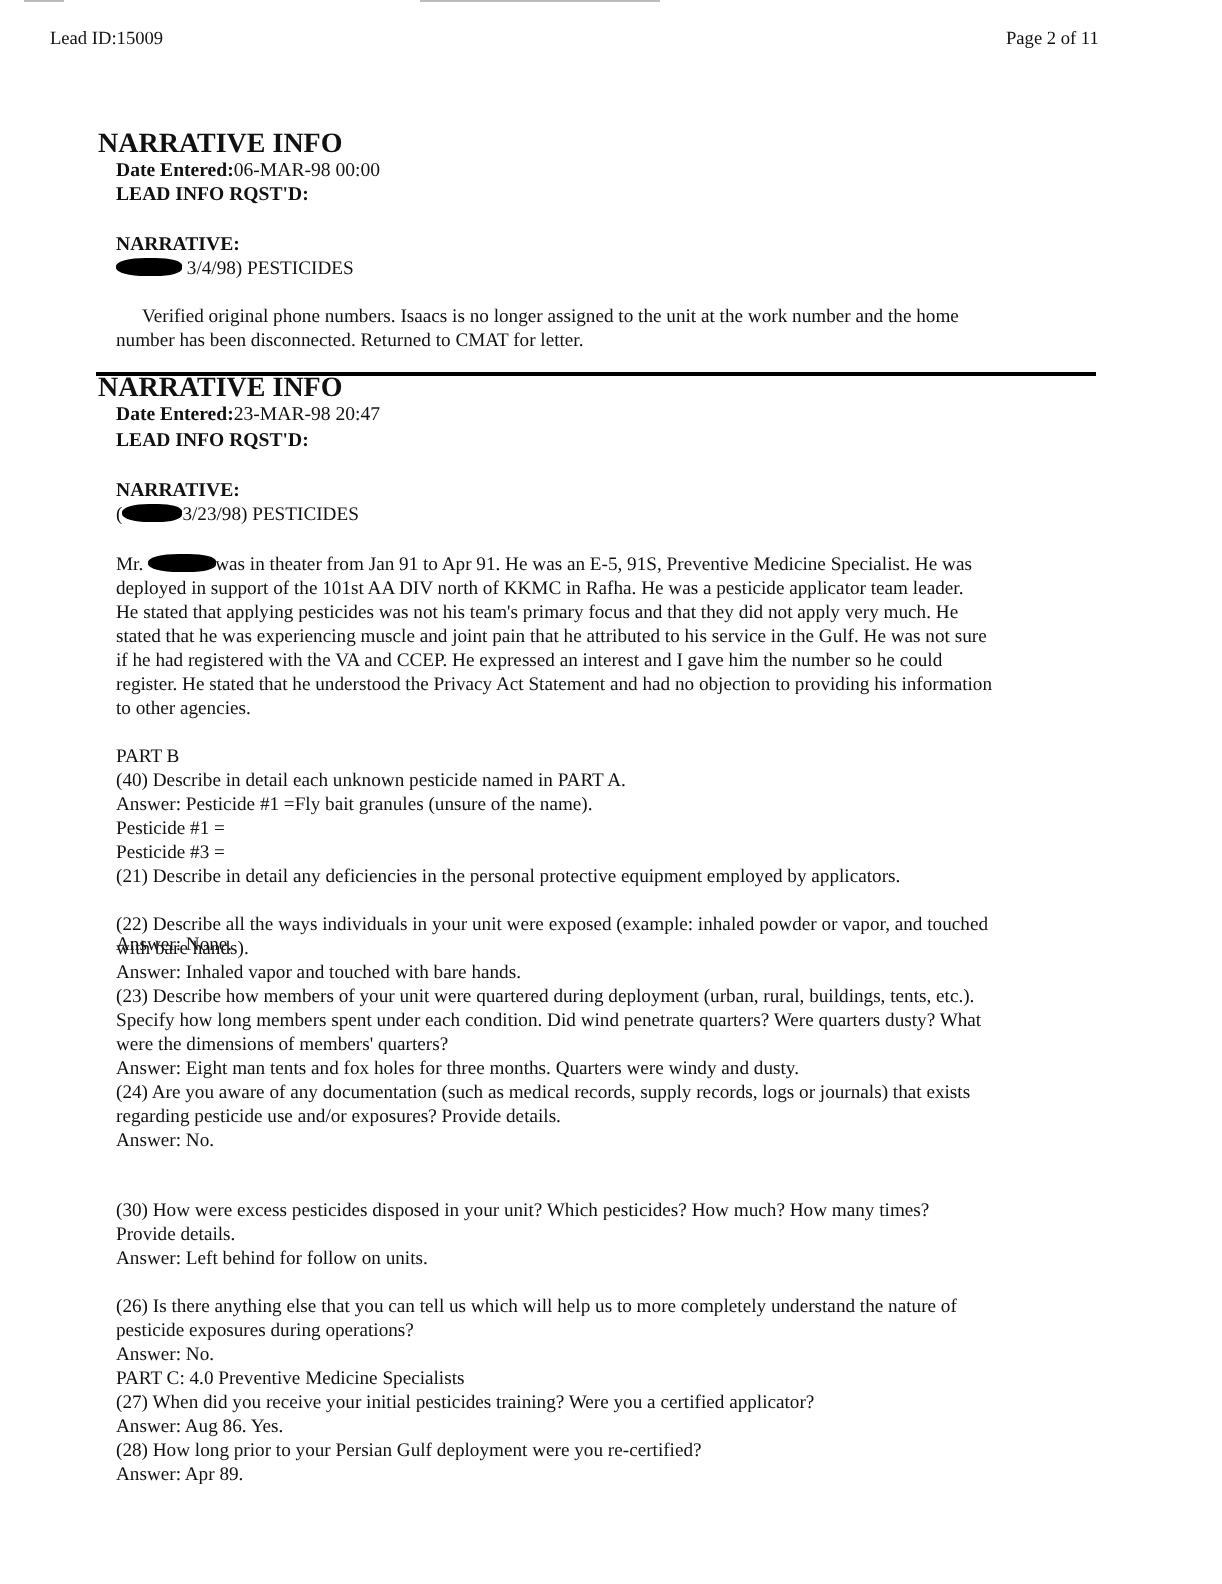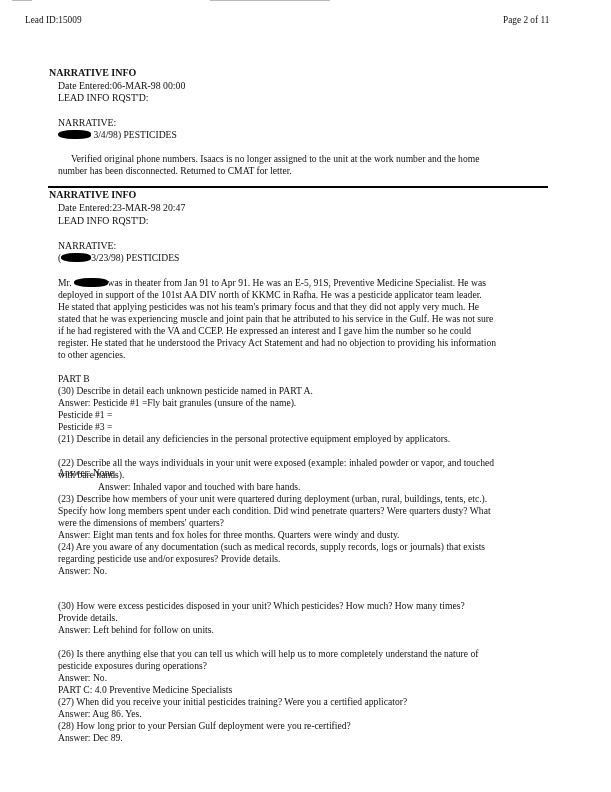--- a/index.html
+++ b/index.html
@@ -3,22 +3,22 @@
 <meta charset="utf-8">
 <style>
   html, body { margin: 0; padding: 0; background: #ffffff; }
   body {
     width: 611px; height: 792px; position: relative; overflow: hidden;
     font-family: "Liberation Serif", "DejaVu Serif", serif;
     color: #111; font-size: 9.6px; line-height: 12.2px;
   }
   .topmark { position: absolute; top: 0; height: 1px; background: #bbb; }
   .hdr { position: absolute; top: 14px; font-size: 9.3px; }
-  .b { font-weight: normal; }
-  .sec-title { position: absolute; left: 49px; font-weight: bold; font-size: 10px; }
+  .b { font-weight: bold; }
+  .sec-title { position: absolute; left: 49px; font-weight: bold; font-size: 14px; }
   .field { position: absolute; left: 58px; font-size: 9.8px; }
   .line { position: absolute; left: 58px; white-space: nowrap; }
   .redact {
     display: inline-block; background: #000; border-radius: 45% 40% 40% 45%;
     height: 9px; vertical-align: -1px;
   }
   .divider { position: absolute; left: 48px; width: 500px; height: 2px; background: #000; top: 186px; }
 </style>
 </head>
 <body>
@@ -47,41 +47,41 @@
 
 <div class="line" style="top:277px;"><span>Mr.</span><span class="redact" style="width:34px;margin-left:2px;"></span><span>was in theater from Jan 91 to Apr 91.  He was an E-5, 91S, Preventive Medicine Specialist.  He was</span></div>
 <div class="line" style="top:289px;">deployed in support of the 101st AA DIV north of KKMC in Rafha.  He was a pesticide applicator team leader.</div>
 <div class="line" style="top:301px;">He stated that applying pesticides was not his team's primary focus and that they did not apply very much.  He</div>
 <div class="line" style="top:313px;">stated that he was experiencing muscle and joint pain that he attributed to his service in the Gulf.  He was not sure</div>
 <div class="line" style="top:325px;">if he had registered with the VA and CCEP.  He expressed an interest and I gave him the number so he could</div>
 <div class="line" style="top:337px;">register.  He stated that he understood the Privacy Act Statement and had no objection to providing his information</div>
 <div class="line" style="top:349px;">to other agencies.</div>
 
 <div class="line" style="top:373px;">PART B</div>
-<div class="line" style="top:385px;">(30)  Describe in detail each unknown pesticide named in PART A.</div>
+<div class="line" style="top:385px;">(40)  Describe in detail each unknown pesticide named in PART A.</div>
 <div class="line" style="top:397px;"> Answer: Pesticide #1 =Fly bait granules (unsure of the name).</div>
 <div class="line" style="top:409px;">   Pesticide #1 =</div>
 <div class="line" style="top:421px;">   Pesticide #3 =</div>
 <div class="line" style="top:433px;">(21)  Describe in detail any deficiencies in the personal protective equipment employed by applicators.</div>
 <div class="line" style="top:467px;"> Answer: None.</div>
 <div class="line" style="top:457px;">(22)  Describe all the ways individuals in your unit were exposed (example: inhaled powder or vapor, and touched</div>
 <div class="line" style="top:469px;">with bare hands).</div>
-<div class="line" style="top:481px;margin-left:40px;"> Answer: Inhaled vapor and touched with bare hands.</div>
+<div class="line" style="top:481px;"> Answer: Inhaled vapor and touched with bare hands.</div>
 <div class="line" style="top:493px;">(23)  Describe how members of your unit were quartered during deployment (urban, rural, buildings, tents, etc.).</div>
 <div class="line" style="top:505px;">Specify how long members spent under each condition.  Did wind penetrate quarters?  Were quarters dusty?  What</div>
 <div class="line" style="top:517px;">were the dimensions of members' quarters?</div>
 <div class="line" style="top:529px;"> Answer: Eight man tents and fox holes for three months. Quarters were windy and dusty.</div>
 <div class="line" style="top:541px;">(24)  Are you aware of any documentation (such as medical records, supply records, logs or journals) that exists</div>
 <div class="line" style="top:553px;">regarding pesticide use and/or exposures?  Provide details.</div>
 <div class="line" style="top:565px;"> Answer: No.</div>
 
 <div class="line" style="top:600px;">(30)  How were excess pesticides disposed in your unit?  Which pesticides?  How much?  How many times?</div>
 <div class="line" style="top:612px;">Provide details.</div>
 <div class="line" style="top:624px;"> Answer: Left behind for follow on  units.</div>
 
 <div class="line" style="top:648px;">(26)  Is there anything else that you can tell us which will help us to more completely understand the nature of</div>
 <div class="line" style="top:660px;">pesticide exposures during operations?</div>
 <div class="line" style="top:672px;"> Answer: No.</div>
 <div class="line" style="top:684px;"> PART C: 4.0  Preventive Medicine Specialists</div>
 <div class="line" style="top:696px;">(27)  When did you receive your initial pesticides training?  Were you a certified applicator?</div>
 <div class="line" style="top:708px;"> Answer: Aug 86.  Yes.</div>
 <div class="line" style="top:720px;">(28)  How long prior to your Persian Gulf deployment were you re-certified?</div>
-<div class="line" style="top:732px;"> Answer: Dec 89.</div>
+<div class="line" style="top:732px;"> Answer: Apr 89.</div>
 
 </body></html>

